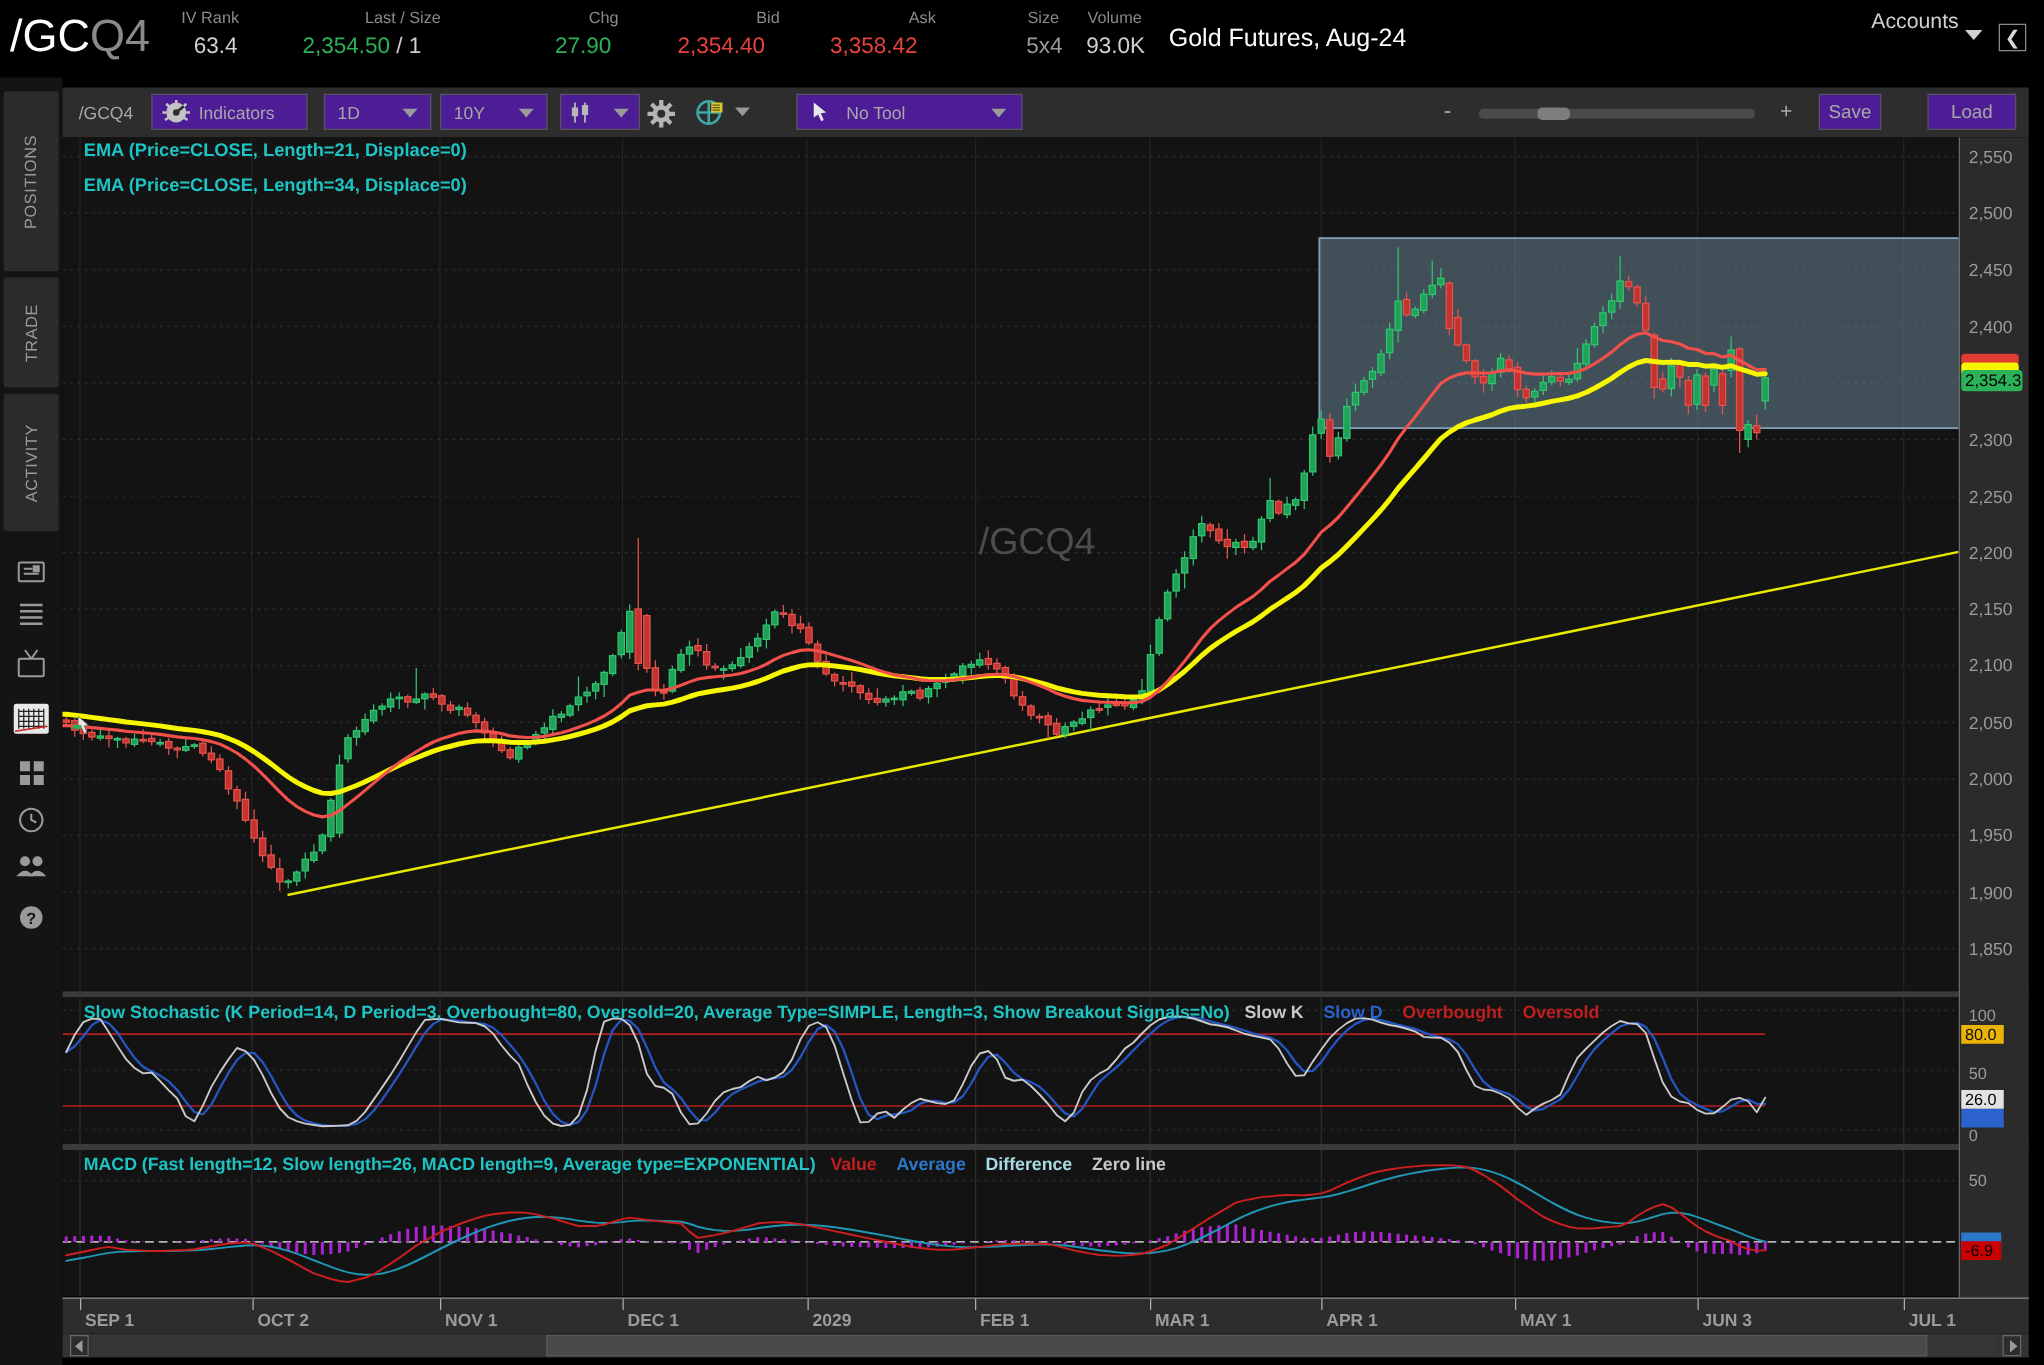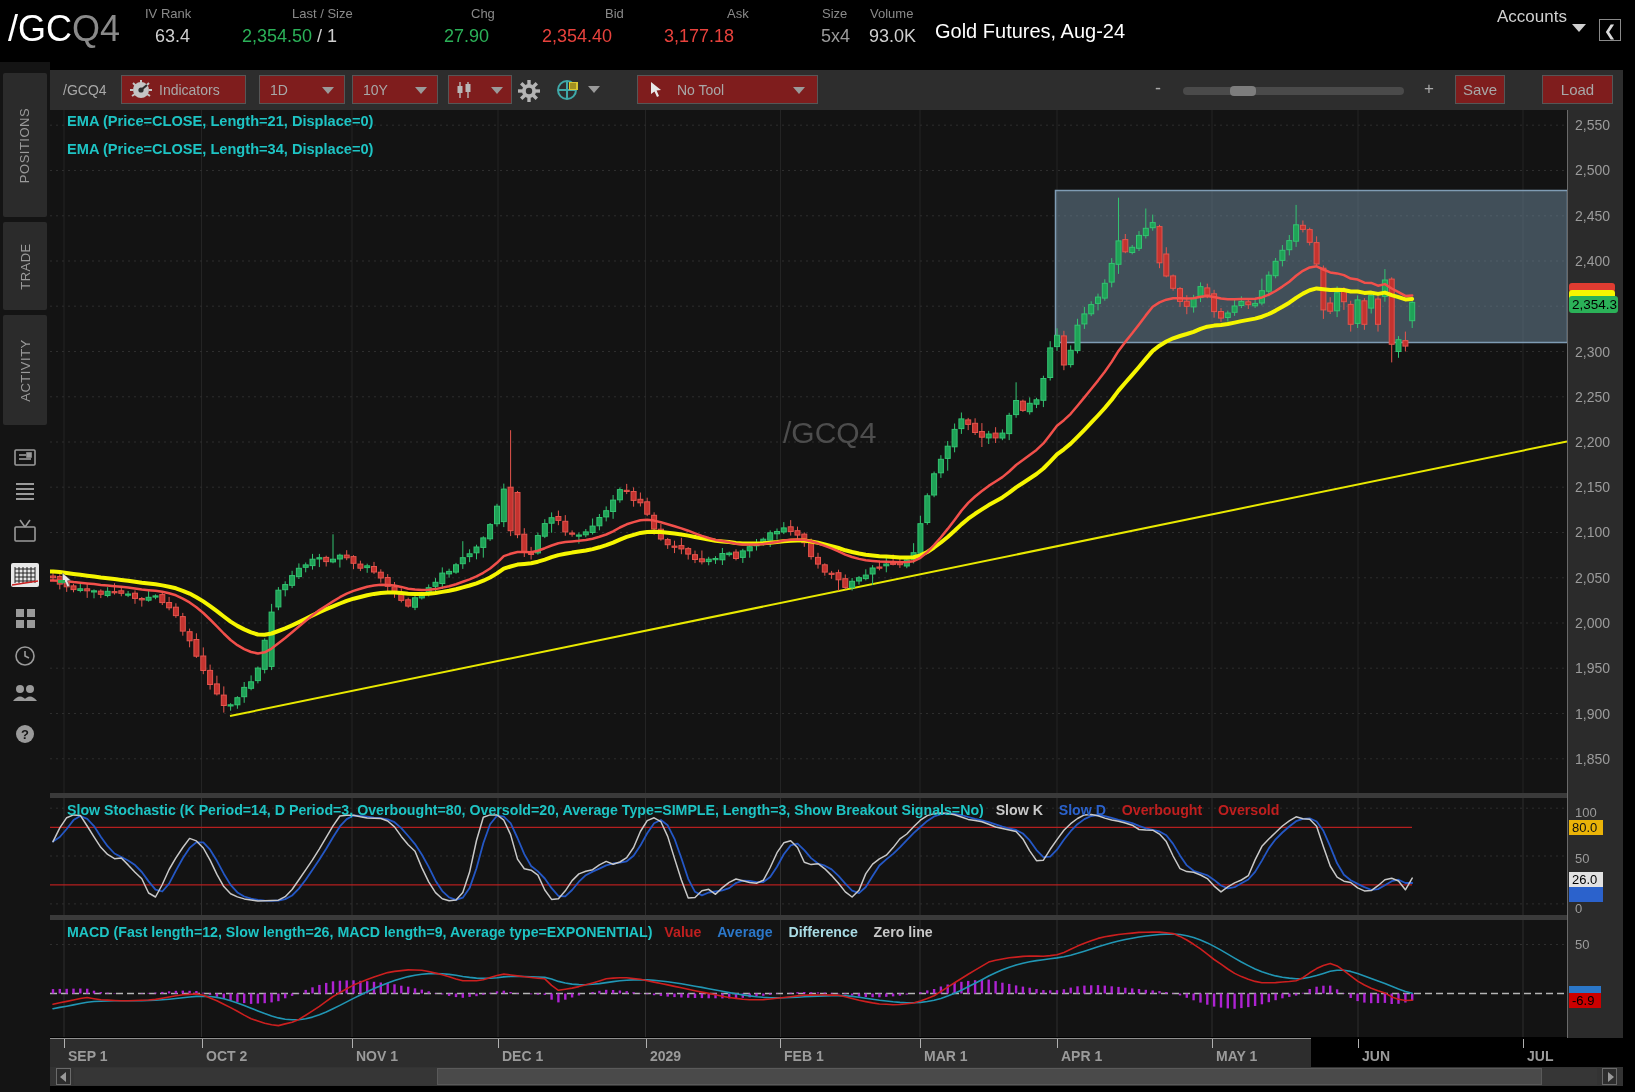--- a/index.html
+++ b/index.html
@@ -9,60 +9,60 @@
 #topbar .val{position:absolute;top:26px;font-size:18px;color:#cfcfcf;}
 .green{color:#2bb158!important;}
 .red{color:#e8423c!important;}
 
 #sidebar{position:absolute;left:0;top:62px;width:50px;height:1030px;background:#141414;}
 .vtab{position:absolute;left:3px;width:44px;background:#2b2b2b;color:#9a9a9a;font-size:13px;
   display:flex;align-items:center;justify-content:center;border-radius:2px;}
 .vtab span{transform:rotate(-90deg);white-space:nowrap;letter-spacing:.5px;}
 
 #toolbar{position:absolute;left:50px;top:70px;width:1573px;height:40px;background:#2d2d2d;}
-.tbtn{position:absolute;top:5px;height:29px;background:#7f1d1d;border:1px solid #565656;
+.tbtn{position:absolute;top:5px;height:29px;background:#4c1d95;border:1px solid #565656;
   color:#a8a8a8;font-size:14px;display:flex;align-items:center;}
 .tbtxt{position:absolute;color:#a8a8a8;font-size:14px;top:12px;}
 .carrow{width:0;height:0;border-left:6px solid transparent;border-right:6px solid transparent;
   border-top:7px solid #9a9a9a;display:inline-block;}
 
 #mainplot{position:absolute;left:50px;top:110px;width:1517px;height:683px;background:#131313;}
 #stochplot{position:absolute;left:50px;top:798px;width:1517px;height:117px;background:#131313;}
 #macdplot{position:absolute;left:50px;top:920px;width:1517px;height:117px;background:#131313;}
 .divider{position:absolute;left:50px;width:1573px;height:5px;background:#3a3a3a;}
 #praxis{position:absolute;left:1567px;top:110px;width:56px;height:928px;background:#2b2b2b;
   border-left:1px solid #6a6a6a;}
 .pl{position:absolute;left:7px;font-size:14px;color:#9b9b9b;}
 .slab{position:absolute;left:7px;font-size:13px;color:#9b9b9b;}
 #emalabels{position:absolute;left:67px;top:108px;font-size:14.6px;font-weight:700;color:#1ec4c4;line-height:27.5px;}
 
 .leg{position:absolute;font-size:14.2px;font-weight:700;white-space:nowrap;}
 
-#taxis{position:absolute;left:50px;top:1038px;width:1261px;height:29px;background:#2d2d2d;
+#taxis{position:absolute;left:50px;top:1038px;width:1573px;height:29px;background:#2d2d2d;
   border-top:1.5px solid #909090;}
 .tick{position:absolute;top:0;width:1px;height:9px;background:#b0b0b0;}
 .tlab{position:absolute;top:9px;font-size:14px;font-weight:700;color:#9b9b9b;}
 
 #sbar{position:absolute;left:50px;top:1067px;width:1573px;height:19px;background:#333;}
 .sbtn{position:absolute;top:1px;width:15px;height:17px;background:#2d2d2d;border:1px solid #6a6a6a;}
 .tag{position:absolute;left:1px;font-size:13px;color:#000;text-align:left;padding-left:3px;}
 </style></head><body>
 
 <div id="topbar">
   <div class="abs" style="left:8px;top:8px;font-size:36px;color:#fff;">/GC<span style="color:#8a8a8a">Q4</span></div>
   <div class="lbl" style="left:145px;">IV Rank</div>
     <div class="val" style="left:155px;">63.4</div>
   <div class="lbl" style="left:292px;">Last / Size</div>
   <div class="val green" style="left:242px;">2,354.50 <span style="color:#cfcfcf">/ 1</span></div>
   <div class="lbl" style="left:471px;">Chg</div>
     <div class="val green" style="left:444px;">27.90</div>
   <div class="lbl" style="left:605px;">Bid</div>
     <div class="val red" style="left:542px;">2,354.40</div>
   <div class="lbl" style="left:727px;">Ask</div>
-    <div class="val red" style="left:664px;">3,177.18</div>
+    <div class="val red" style="left:664px;">3,358.42</div>
   <div class="lbl" style="left:822px;">Size</div>
     <div class="val" style="left:821px;color:#9a9a9a;">5x4</div>
   <div class="lbl" style="left:870px;">Volume</div>
     <div class="val" style="left:869px;">93.0K</div>
   <div class="abs" style="left:935px;top:20px;font-size:20px;color:#fff;">Gold Futures, Aug-24</div>
   <div class="abs" style="left:1497px;top:7px;font-size:17px;color:#d0d0d0;">Accounts</div>
   <div class="abs" style="left:1572px;top:24px;width:0;height:0;border-left:7px solid transparent;border-right:7px solid transparent;border-top:8px solid #d0d0d0;"></div>
   <div class="abs" style="left:1599px;top:19px;width:22px;height:22px;border:1px solid #8a8a8a;color:#d9d9d9;font-size:15px;text-align:center;line-height:21px;">❮</div>
 </div>
 

